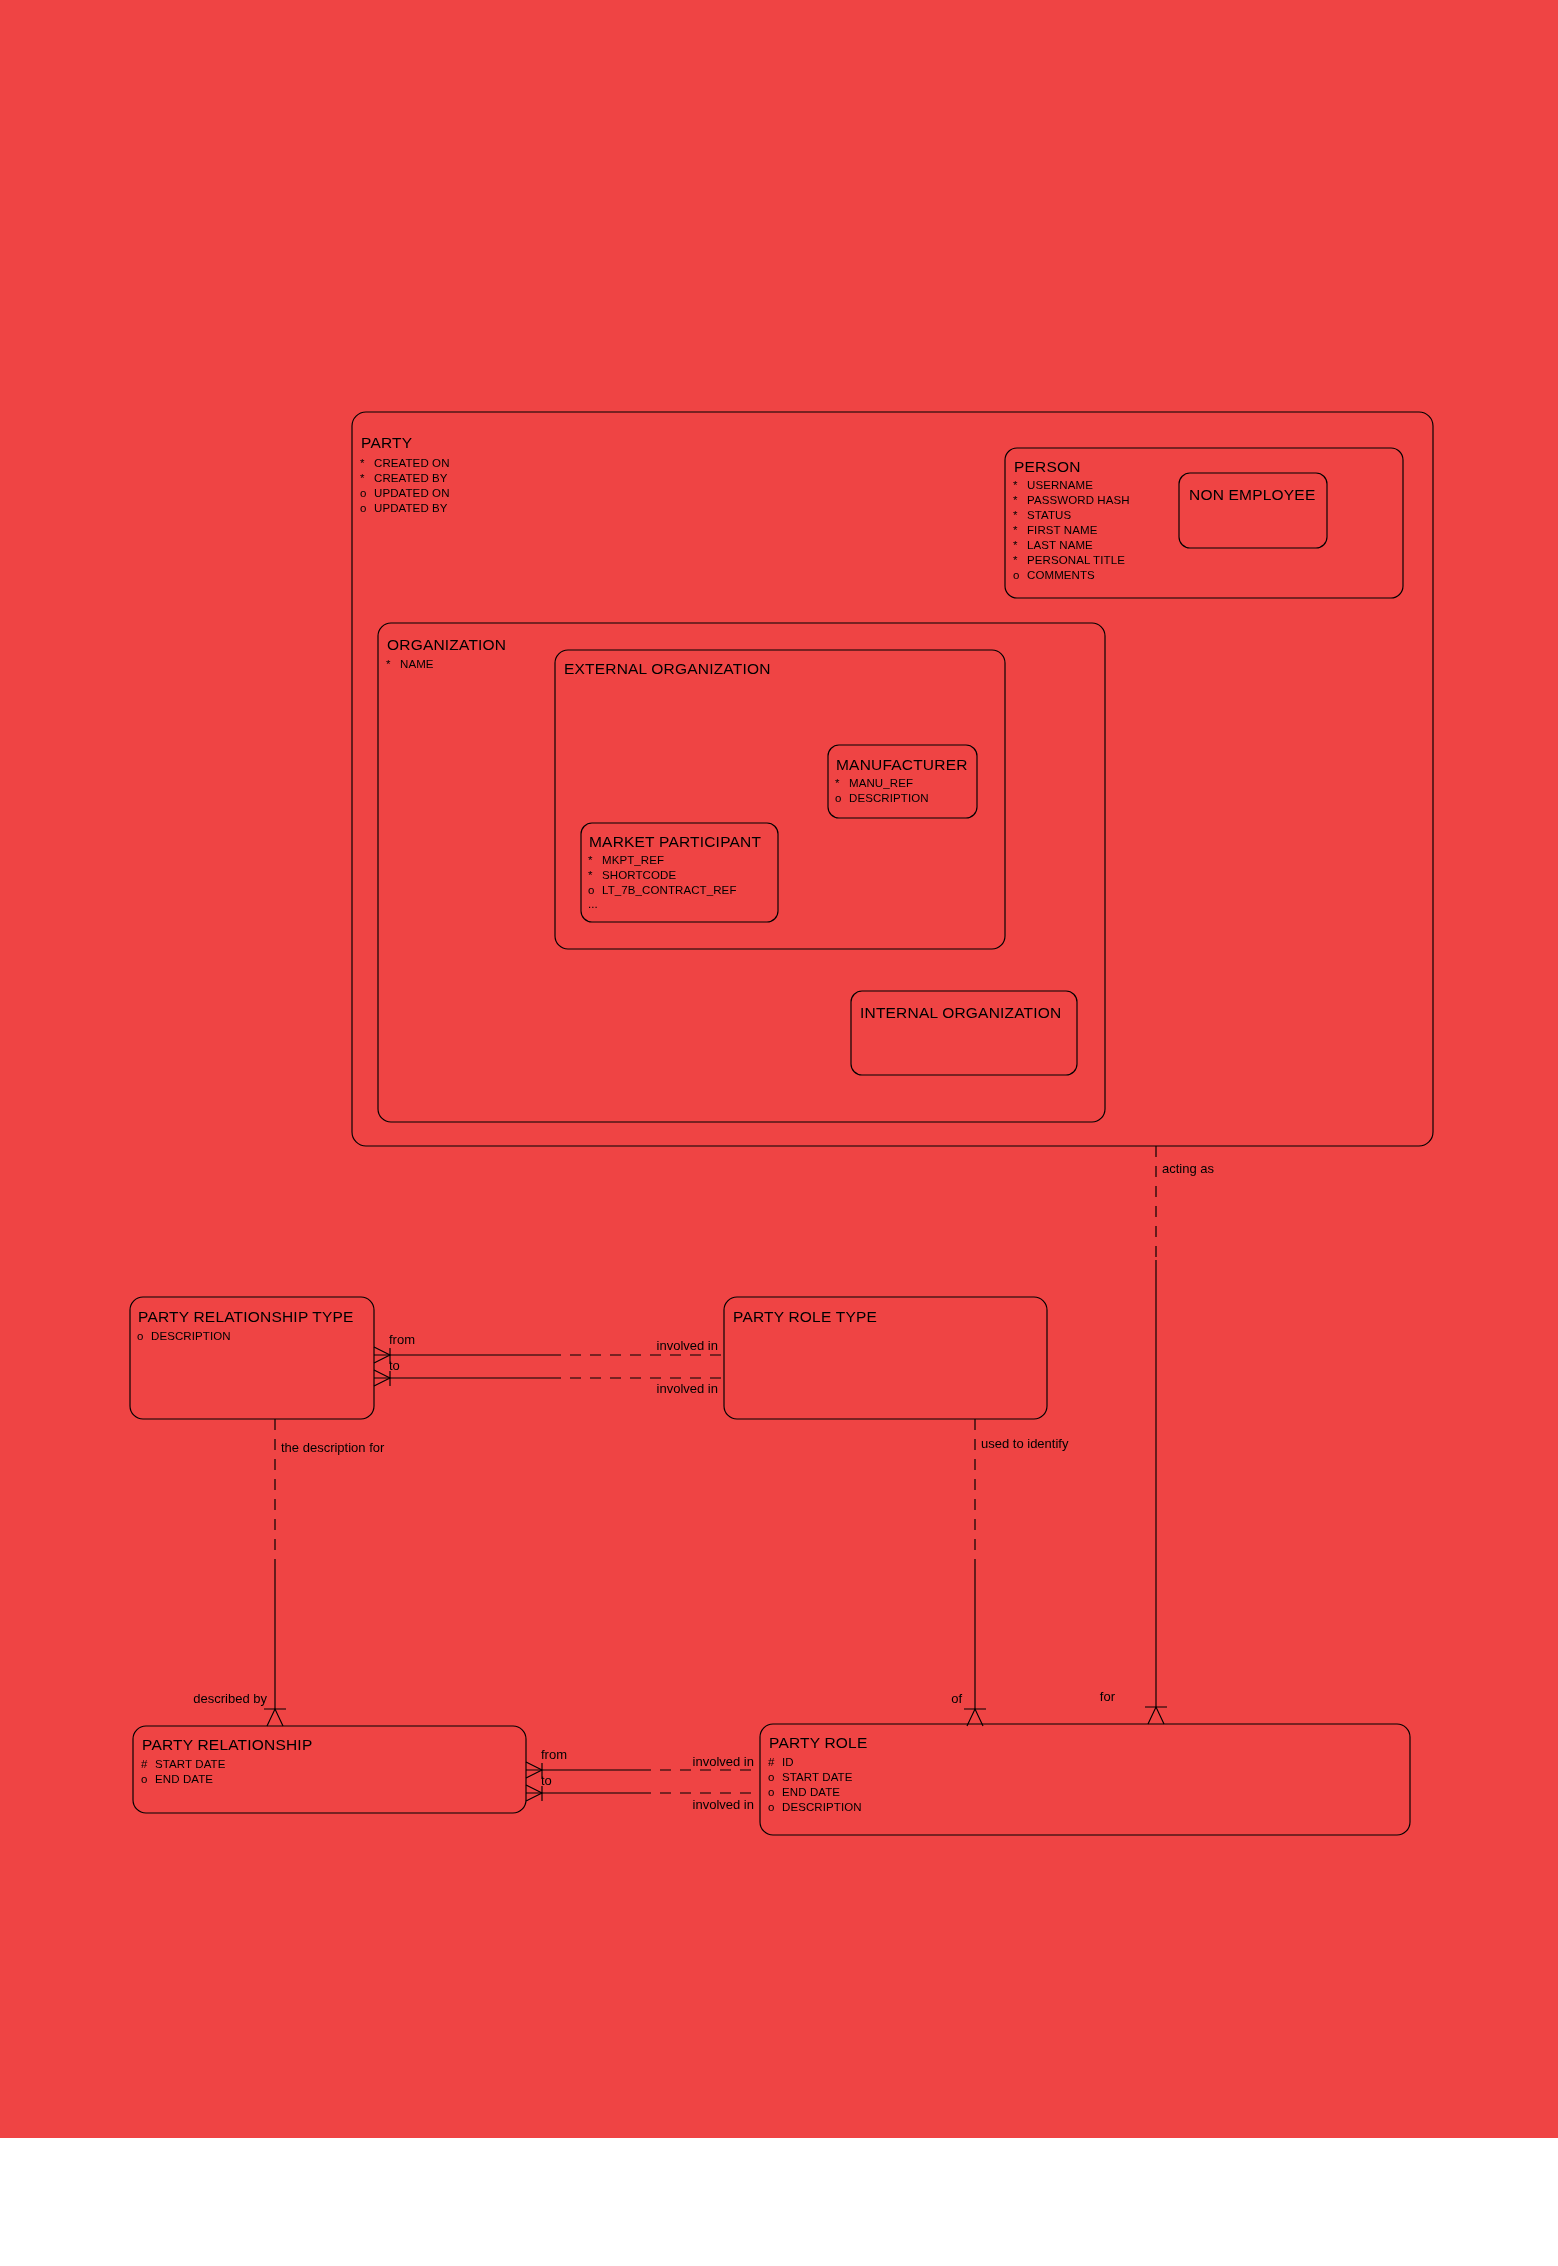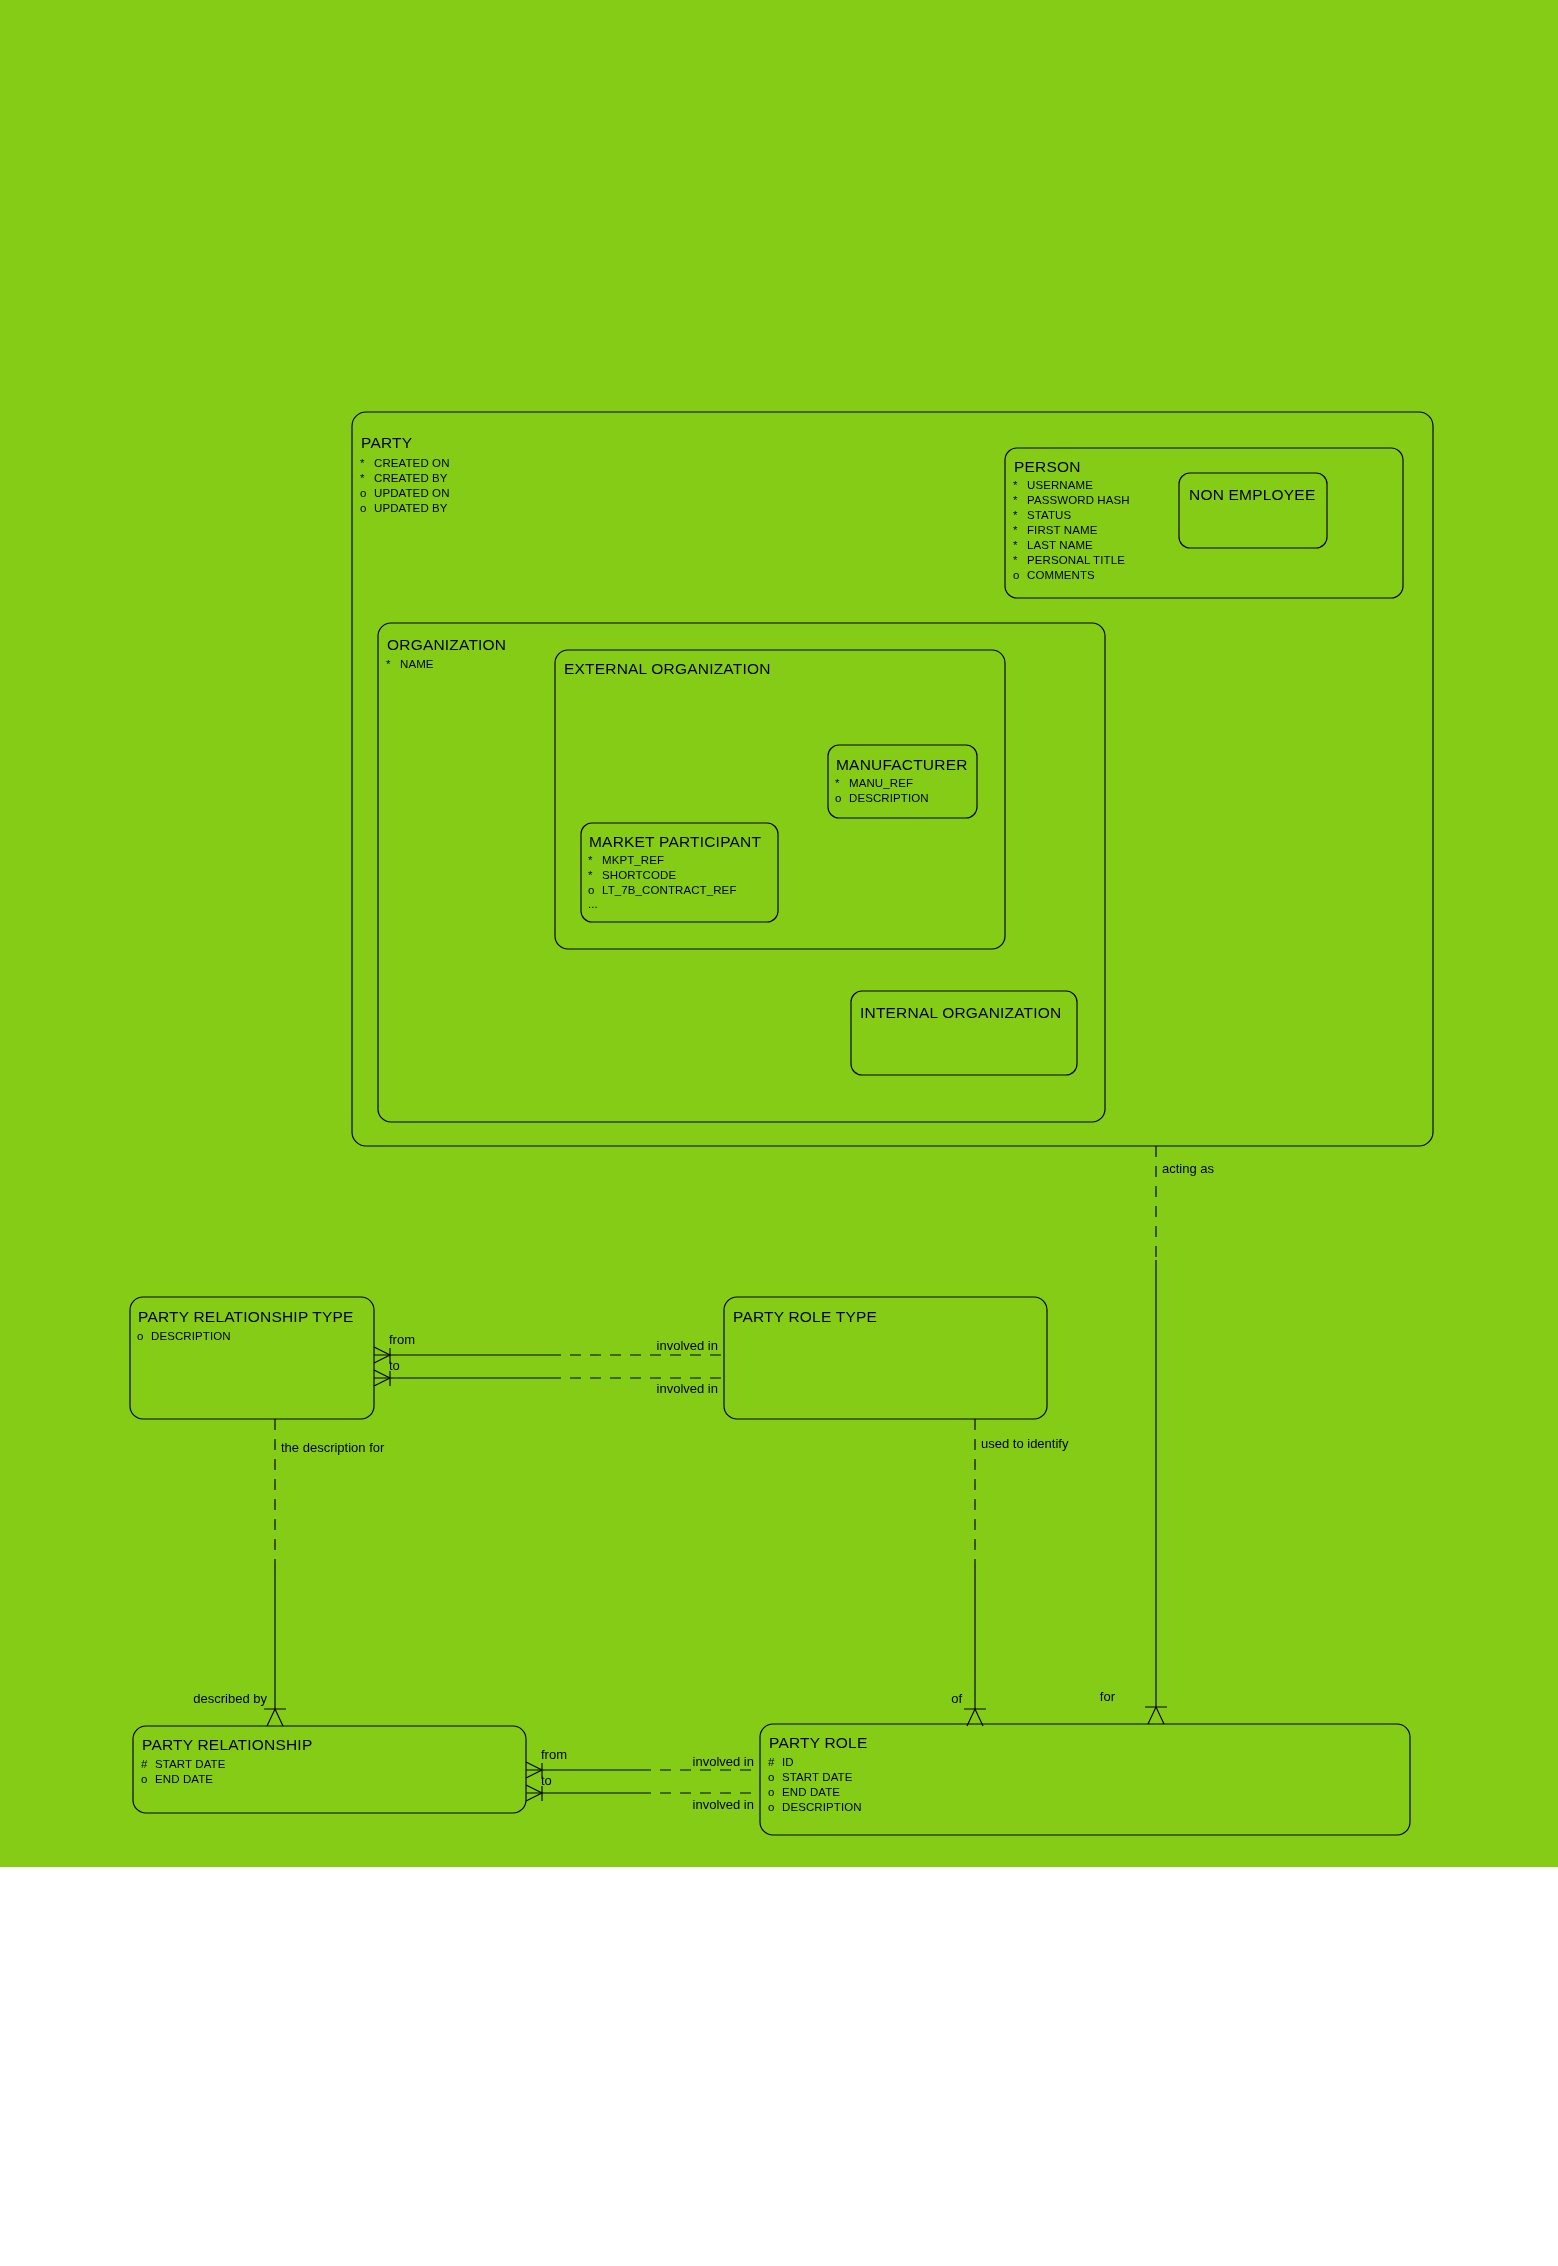--- a/index.html
+++ b/index.html
@@ -1,17 +1,17 @@
 <!DOCTYPE html>
 <html><head>
 <meta charset="utf-8">
 <style>
   html,body{margin:0;padding:0;background:#ffffff;}
   body{width:1558px;height:2266px;overflow:hidden;font-family:"Liberation Sans",sans-serif;}
-  #canvas{position:relative;width:1558px;height:1867px;background:#84cc16;}
+  #canvas{position:relative;width:1558px;height:2138px;background:#ef4444;}
   svg.layer{position:absolute;left:0;top:0;width:1558px;height:2266px;}
   .ent-title{font-family:"Liberation Sans",sans-serif;font-size:15.5px;fill:#000;letter-spacing:.2px;}
   .attr{font-family:"Liberation Sans",sans-serif;font-size:11.5px;fill:#000;letter-spacing:.1px;}
   .attr-mark{font-family:"Liberation Sans",sans-serif;font-size:11.5px;fill:#000;}
   .rel-label{font-family:"Liberation Sans",sans-serif;font-size:13px;fill:#000;}
   .box{fill:none;stroke:#000;stroke-width:1.15;}
   .line{stroke:#000;stroke-width:1.15;fill:none;}
   .dash{stroke:#000;stroke-width:1.15;fill:none;stroke-dasharray:11 9;}
 </style>
 </head>

